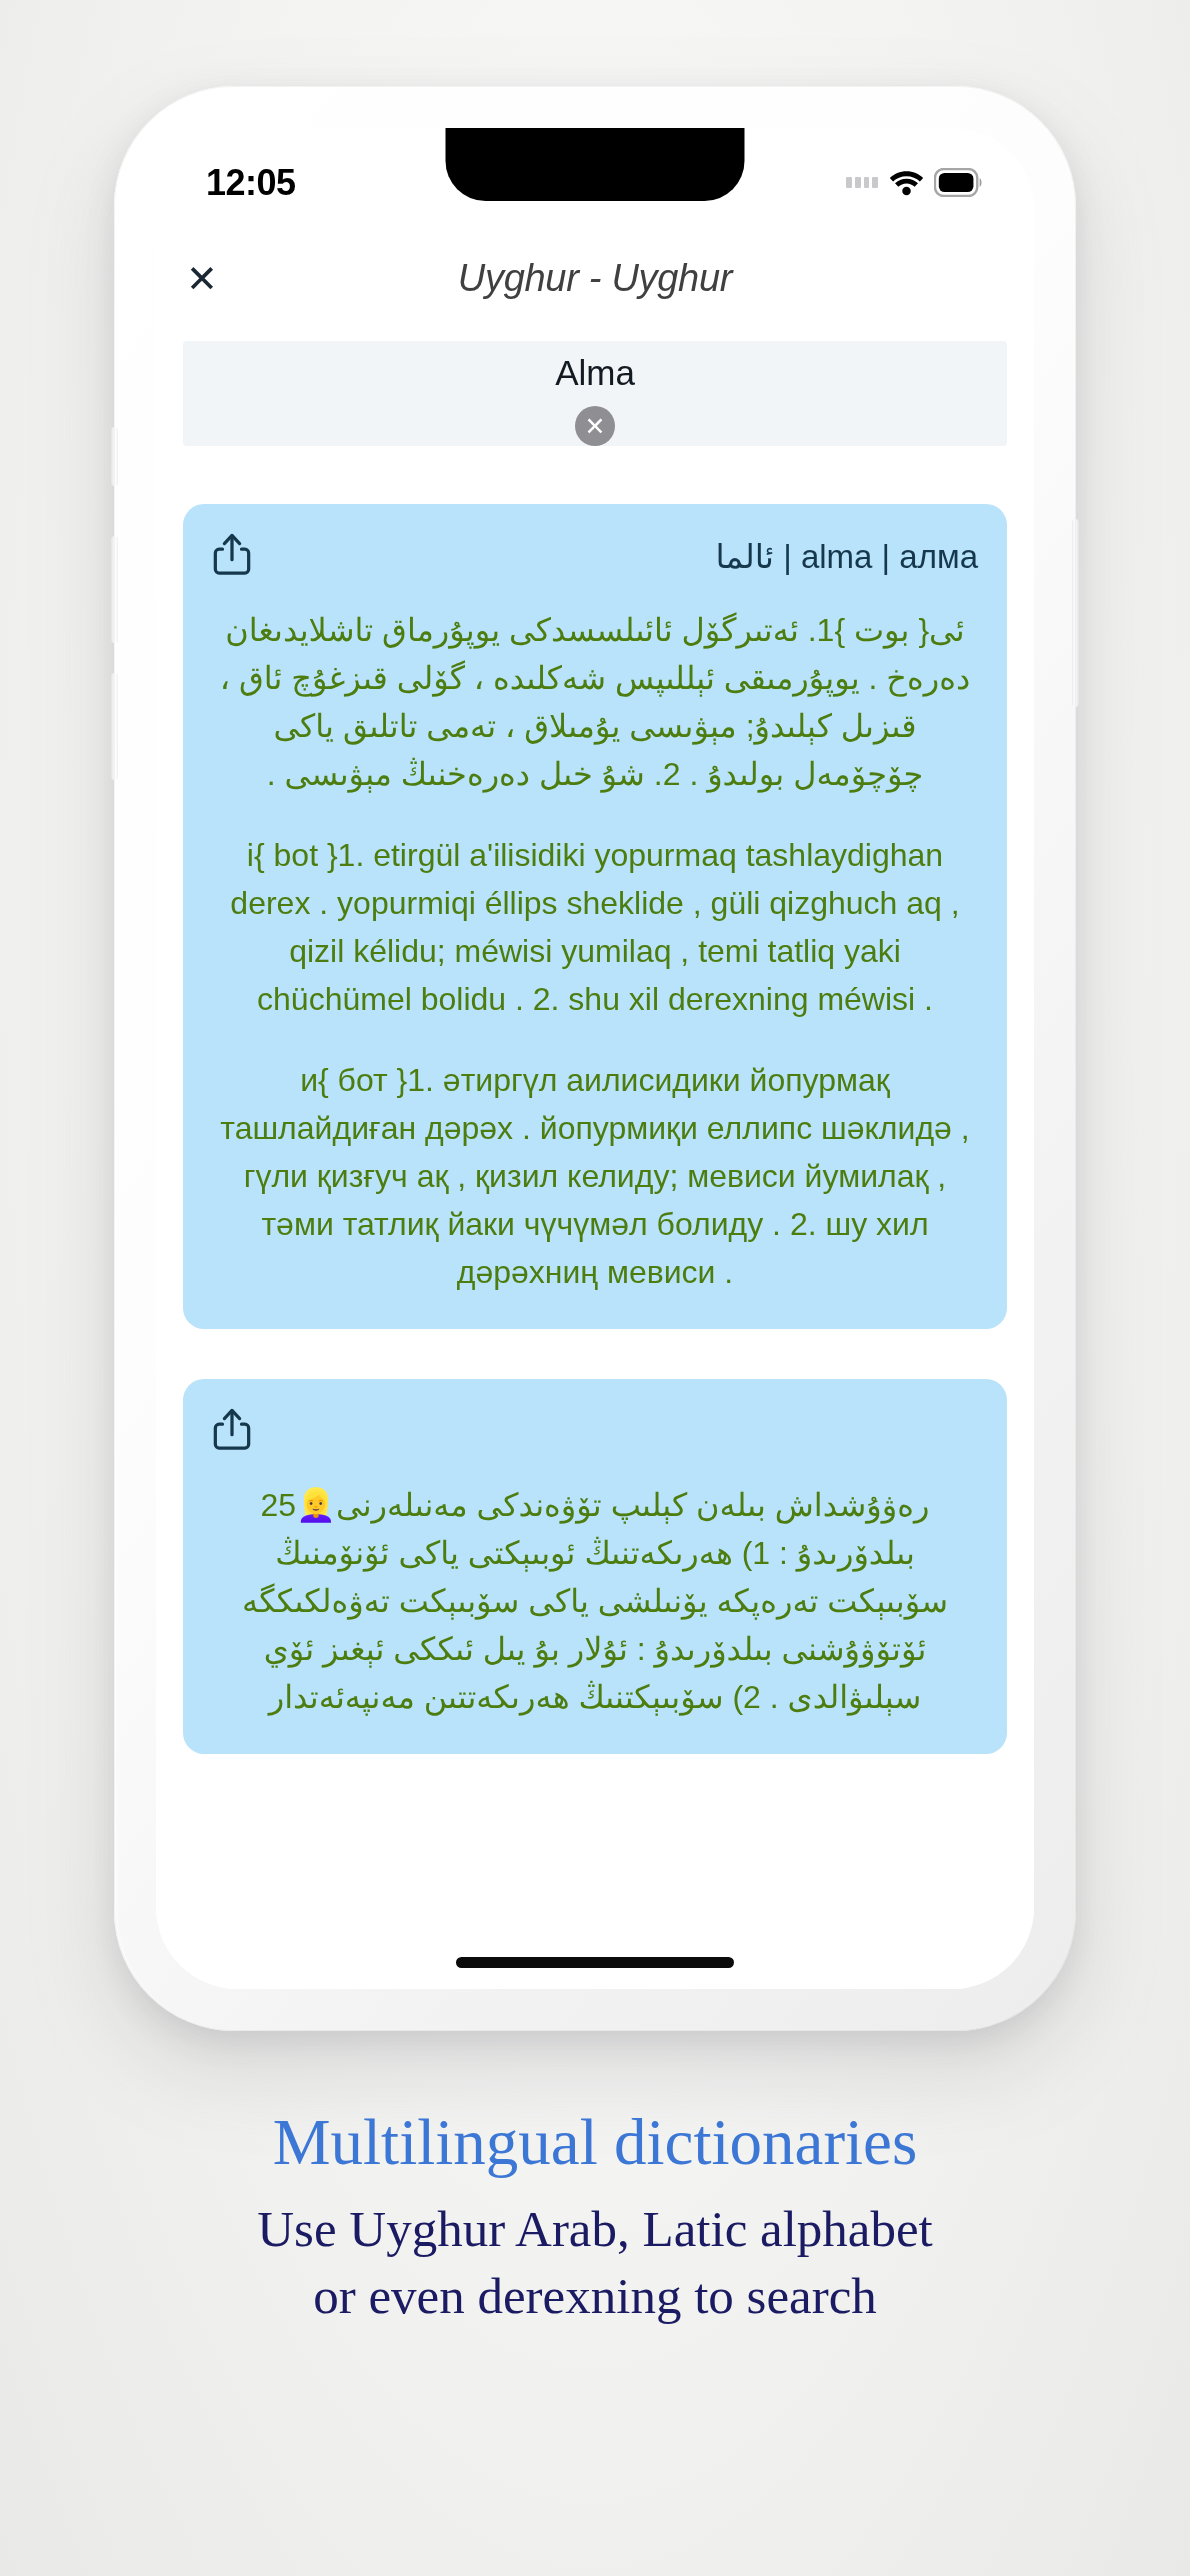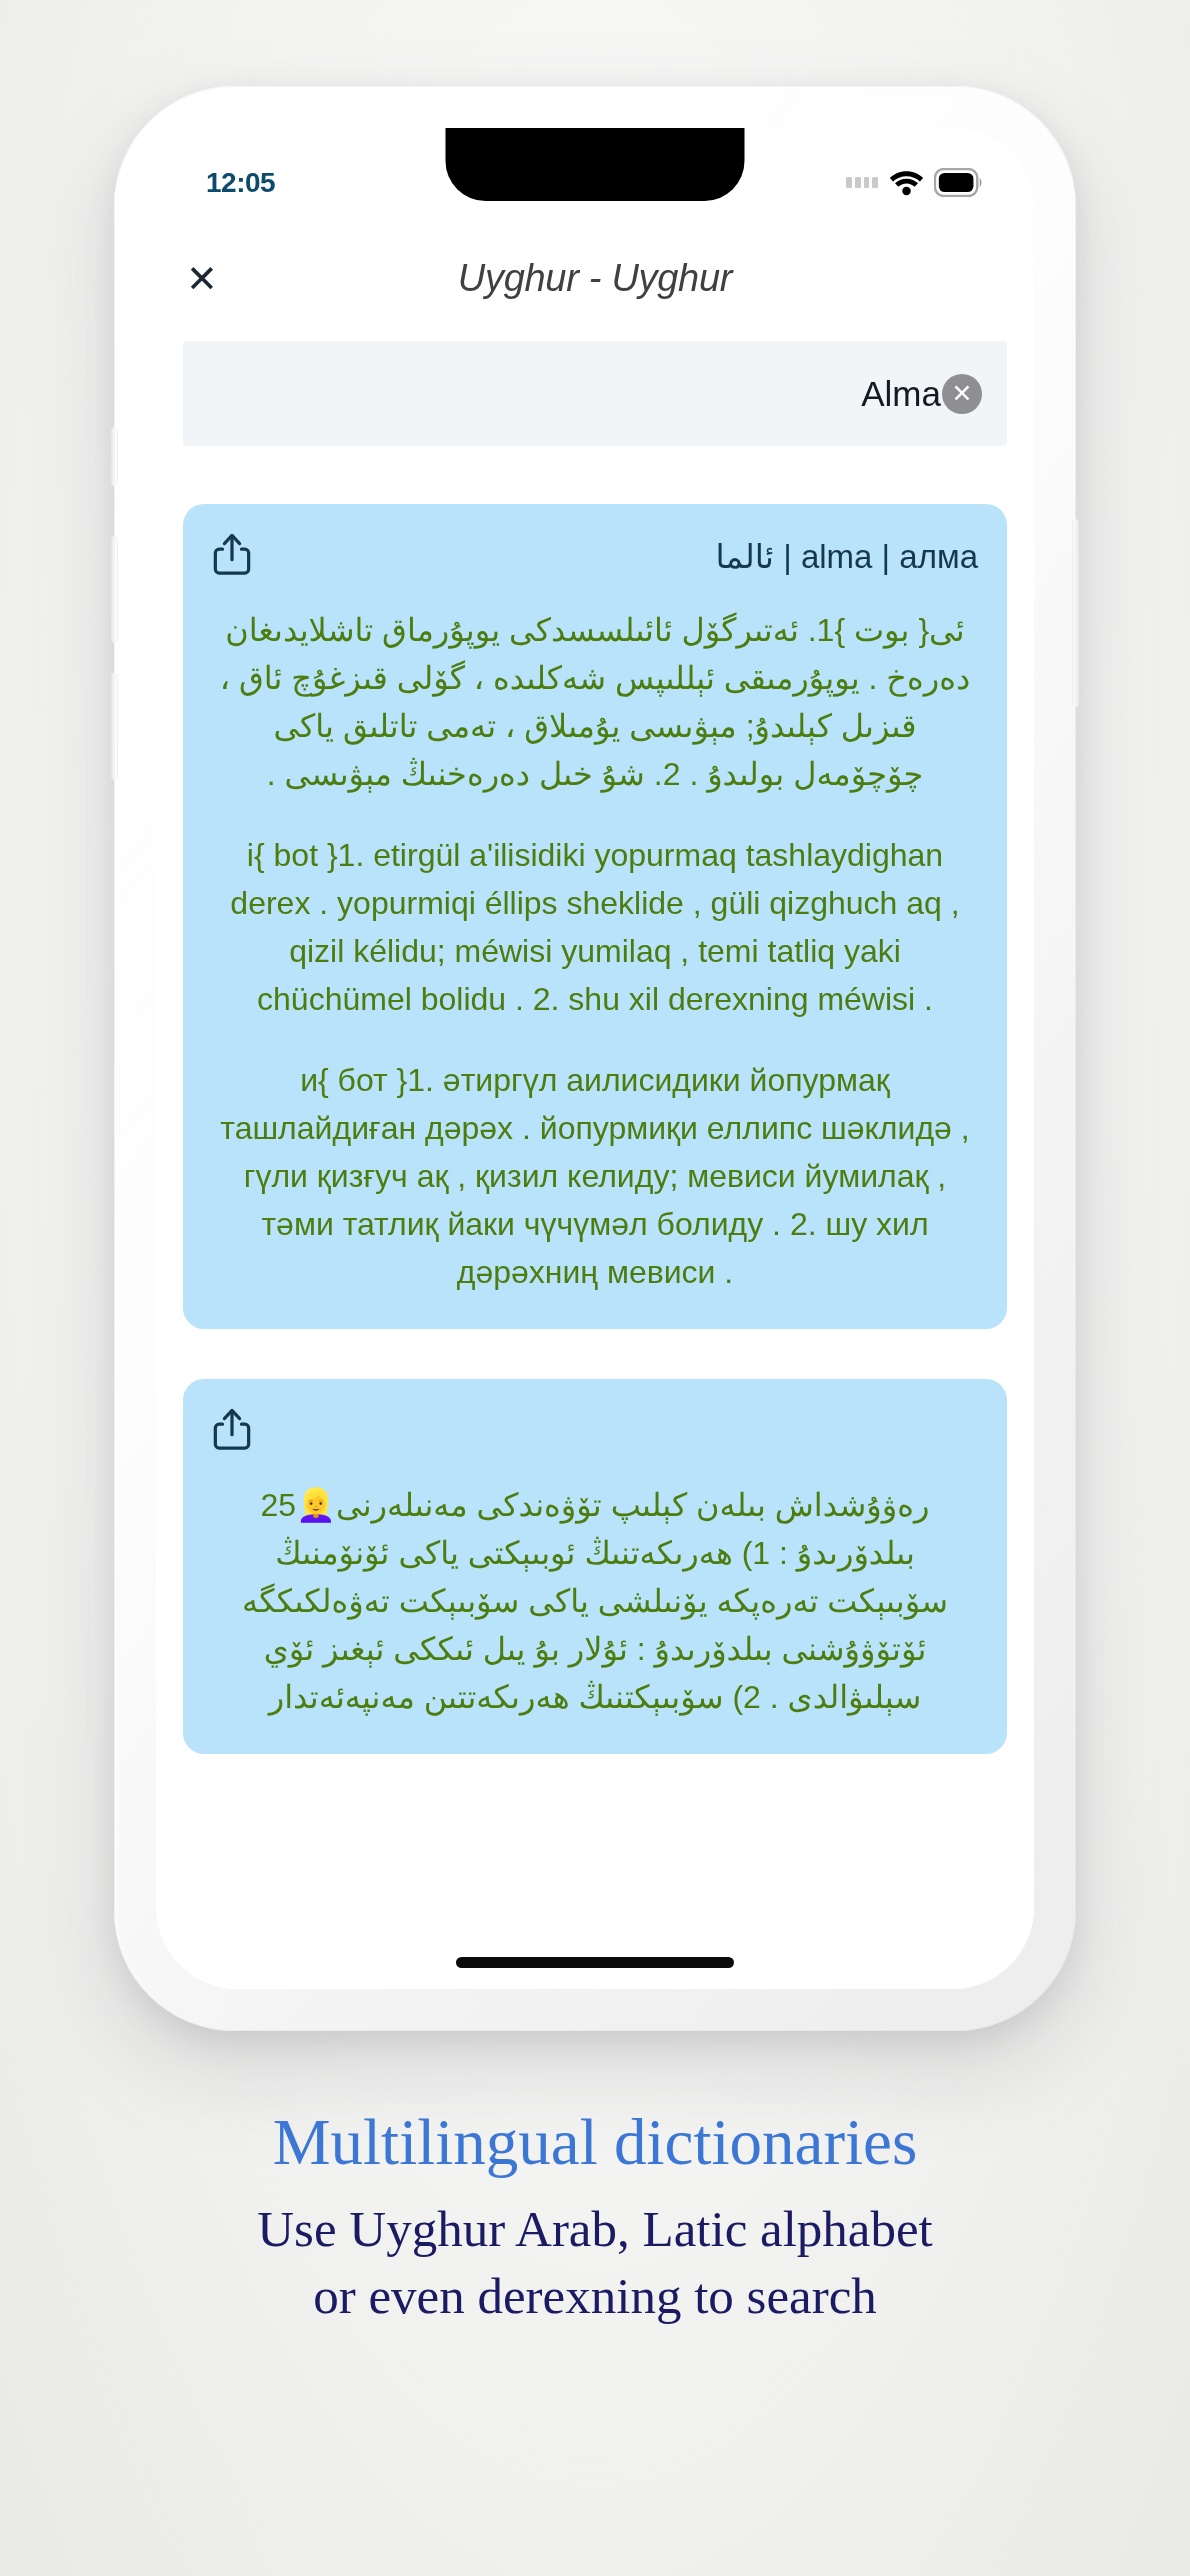--- a/index.html
+++ b/index.html
@@ -121,23 +121,23 @@
     left: 0;
     right: 0;
     height: 94px;
     display: flex;
     align-items: center;
     justify-content: space-between;
     padding: 0 50px;
     box-sizing: border-box;
   }
   .status-time {
-    font-size: 28px;
+    font-size: 36px;
     font-weight: bold;
-    color: #0c4a6e;
+    color: #000000;
     letter-spacing: -0.5px;
     padding-top: 15.3px;
   }
   .status-right {
     display: flex;
     align-items: center;
     gap: 10.5px;
     padding-top: 15.3px;
   }
   .sig-dots { display: flex; align-items: flex-end; gap: 2.9px; }
@@ -190,21 +190,22 @@
     box-sizing: border-box;
   }
   .search-field {
     height: 105px;
     background: #f1f5f8;
     border-radius: 3.8px;
     display: flex;
     align-items: center;
     justify-content: flex-end;
     padding: 0 25px;
-    gap: 1px;
+    gap: 13px;
+    flex-direction: column;
   }
   .search-value {
     font-size: 35px;
     color: #141a21;
   }
   .clear-btn {
     width: 40px;
     height: 40px;
     border-radius: 50%;
     background: #8e8e93;

